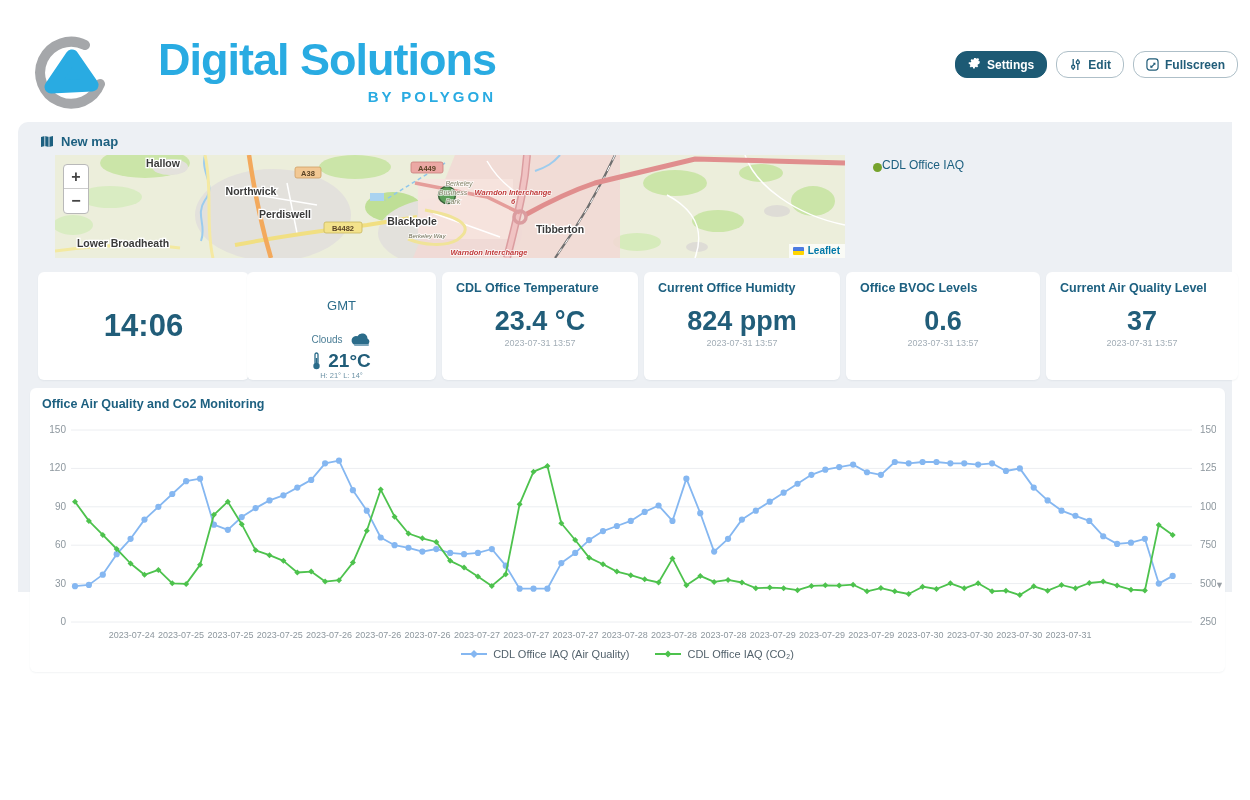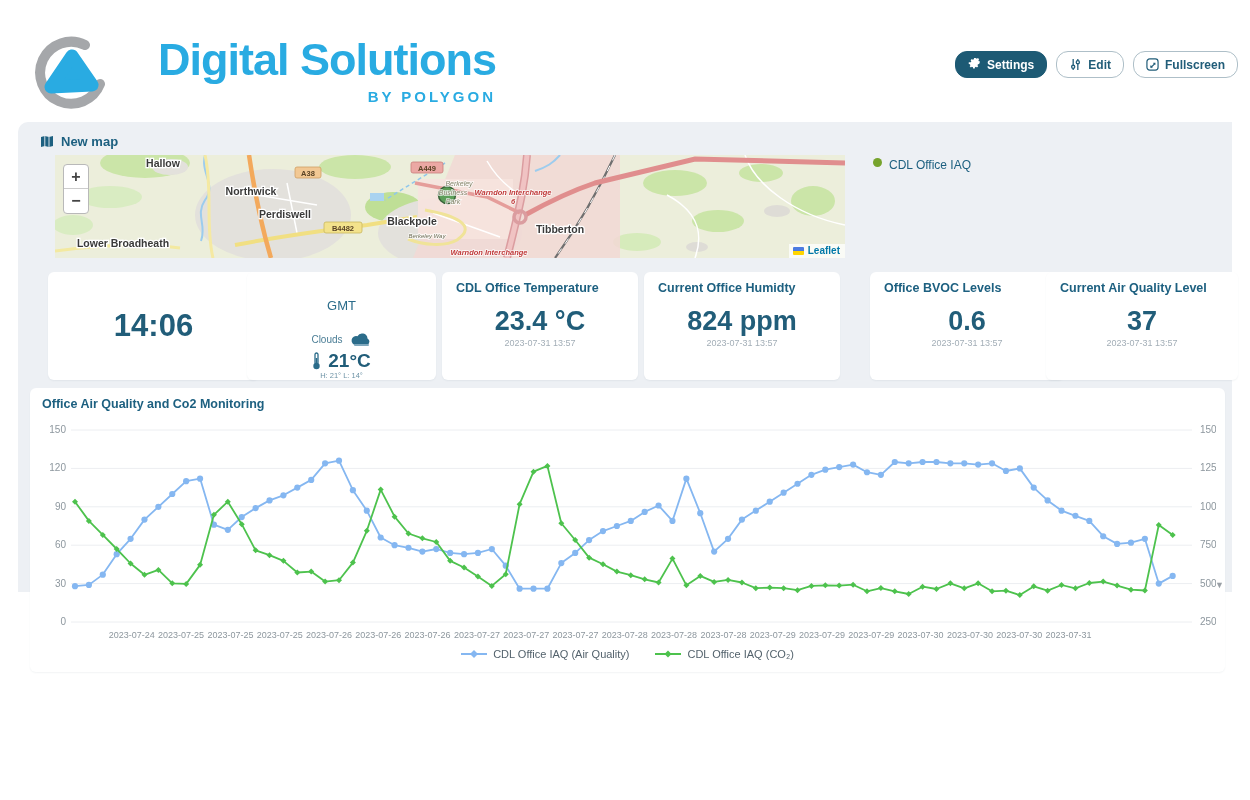--- a/index.html
+++ b/index.html
@@ -25,21 +25,21 @@
                  font-size:13px;font-weight:bold;color:#1d6080;}
 
   
   #map-box{position:absolute;left:37px;top:33px;width:790px;height:103px;background:#eceedb;overflow:hidden;}
   #map-zoom{position:absolute;left:8px;top:9px;width:26px;background:#fff;border:1px solid #b9b9b9;border-radius:4px;overflow:hidden;z-index:5;}
   .zoombtn{width:100%;height:24px;display:flex;align-items:center;justify-content:center;font-size:16px;font-weight:bold;color:#444;cursor:pointer;}
   .zoombtn:first-child{border-bottom:1px solid #ccc;}
   #map-attrib{position:absolute;right:0;bottom:0;background:rgba(255,255,255,.75);padding:1px 5px 2px 4px;
               display:flex;align-items:center;gap:4px;font-size:10px;color:#0078a8;font-weight:bold;z-index:5;}
   .ua-flag{width:11px;height:8px;display:inline-block;background:linear-gradient(#4c7be1 50%,#ffd500 50%);border-radius:1px;}
-  #map-legend{position:absolute;left:855px;top:36px;display:flex;align-items:flex-start;gap:7px;}
+  #map-legend{position:absolute;left:855px;top:36px;display:flex;align-items:flex-end;}
   #map-legend .dot{width:9px;height:9px;border-radius:50%;background:#76a32c;}
   #map-legend .lbl{font-size:12px;color:#1d6080;}
 
   
   .card{position:absolute;background:#fff;border-radius:6px;box-shadow:0 1px 2px rgba(40,60,80,.06);}
   .stat-title{position:absolute;left:14px;top:9px;font-size:12.5px;font-weight:bold;color:#1d6080;}
   .stat-center{position:absolute;left:0;right:0;top:34px;text-align:center;}
   .stat-value{font-size:27px;font-weight:bold;color:#215d79;line-height:30px;}
   .stat-ts{font-size:9px;color:#a3aeb7;margin-top:2px;}
   .clock{position:absolute;left:0;right:0;top:36px;text-align:center;font-size:31px;font-weight:bold;color:#215d79;}
@@ -213,21 +213,21 @@
         <span class="ua-flag"></span>
         <span>Leaflet</span>
       </div>
     </div>
 
     <div id="map-legend">
       <span class="dot"></span>
       <span class="lbl">CDL Office IAQ</span>
     </div>
 
-    <div class="card" style="left:30px;top:150px;width:211px;height:108px;">
+    <div class="card" style="left:20px;top:150px;width:211px;height:108px;">
       <div class="clock">14:06</div>
     </div>
 
     <div class="card" style="left:229px;top:150px;width:189px;height:108px;">
       <div class="weather">
         <div class="w-tz">GMT</div>
         <div class="w-row">
           <span class="w-cond">Clouds</span>
           <svg width="22" height="14" viewBox="0 0 22 14">
             <path d="M6 13 a4.5 4.5 0 1 1 1.4-8.8 A5.4 5.4 0 0 1 17.5 6.4 A3.6 3.6 0 0 1 17 13 Z" fill="#2b6c8a"></path>
@@ -264,21 +264,21 @@
     </div>
 
     <div class="card" style="left:626px;top:150px;width:196px;height:108px;">
       <div class="stat-title">Current Office Humidty</div>
       <div class="stat-center">
         <div class="stat-value">824 ppm</div>
         <div class="stat-ts">2023-07-31 13:57</div>
       </div>
     </div>
 
-    <div class="card" style="left:852px;top:150px;width:194px;height:108px;">
+    <div class="card" style="left:828px;top:150px;width:194px;height:108px;">
       <div class="stat-title">Office BVOC Levels</div>
       <div class="stat-center">
         <div class="stat-value">0.6</div>
         <div class="stat-ts">2023-07-31 13:57</div>
       </div>
     </div>
 
     <div class="card" style="left:1028px;top:150px;width:192px;height:108px;">
       <div class="stat-title">Current Air Quality Level</div>
       <div class="stat-center">

